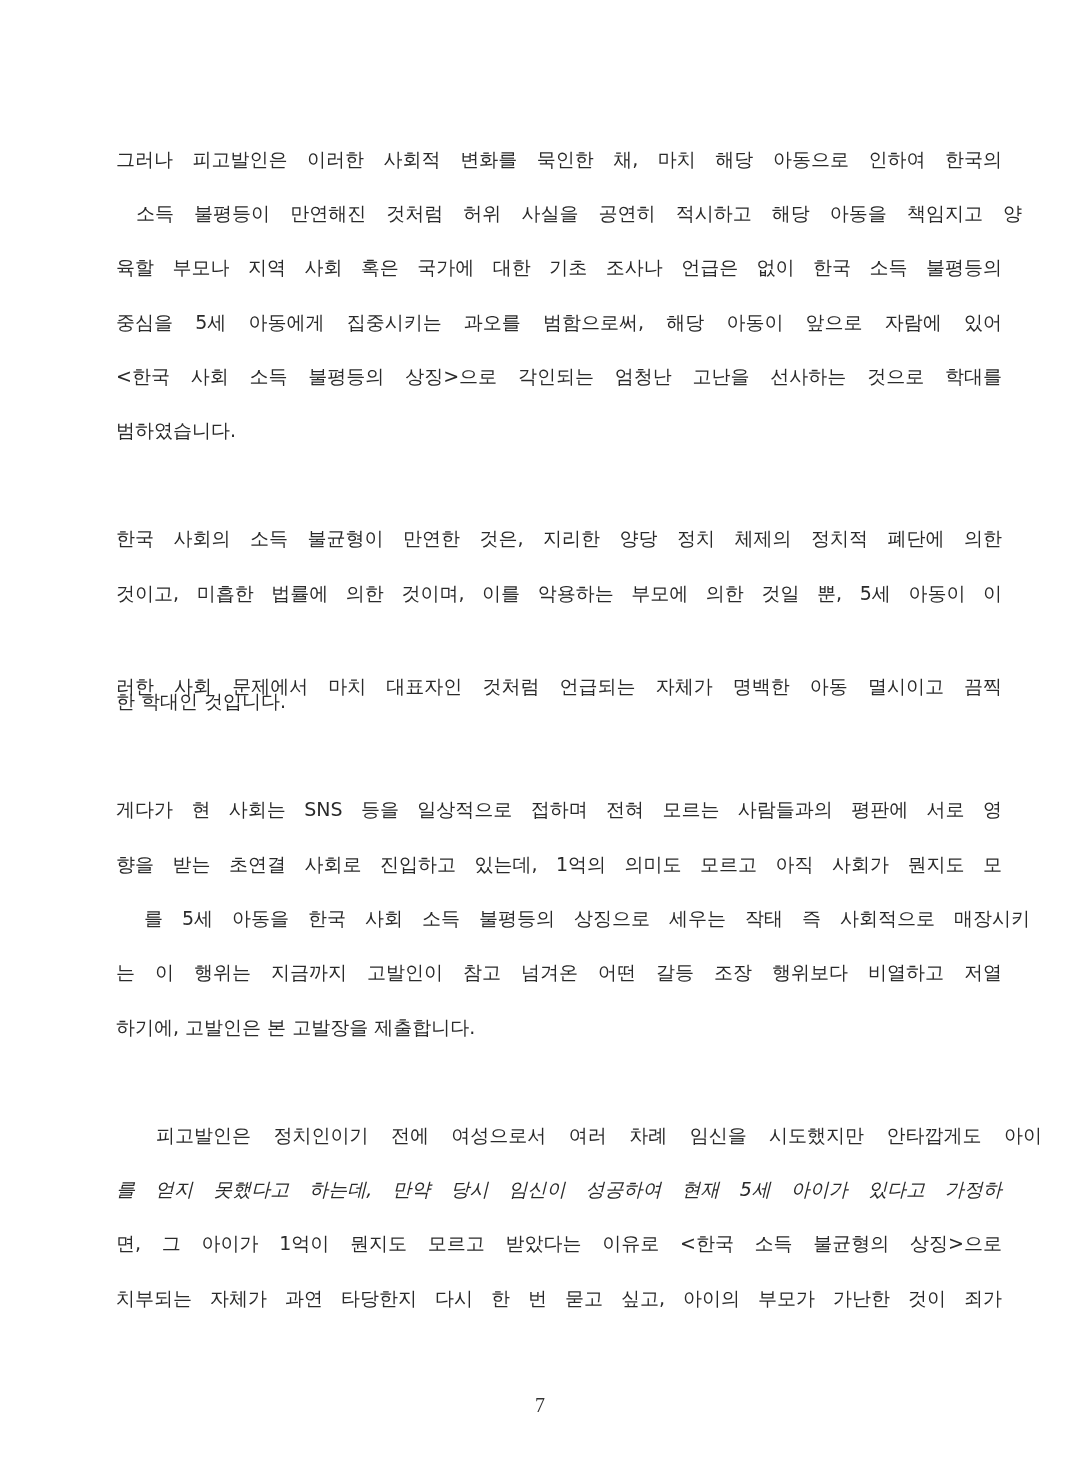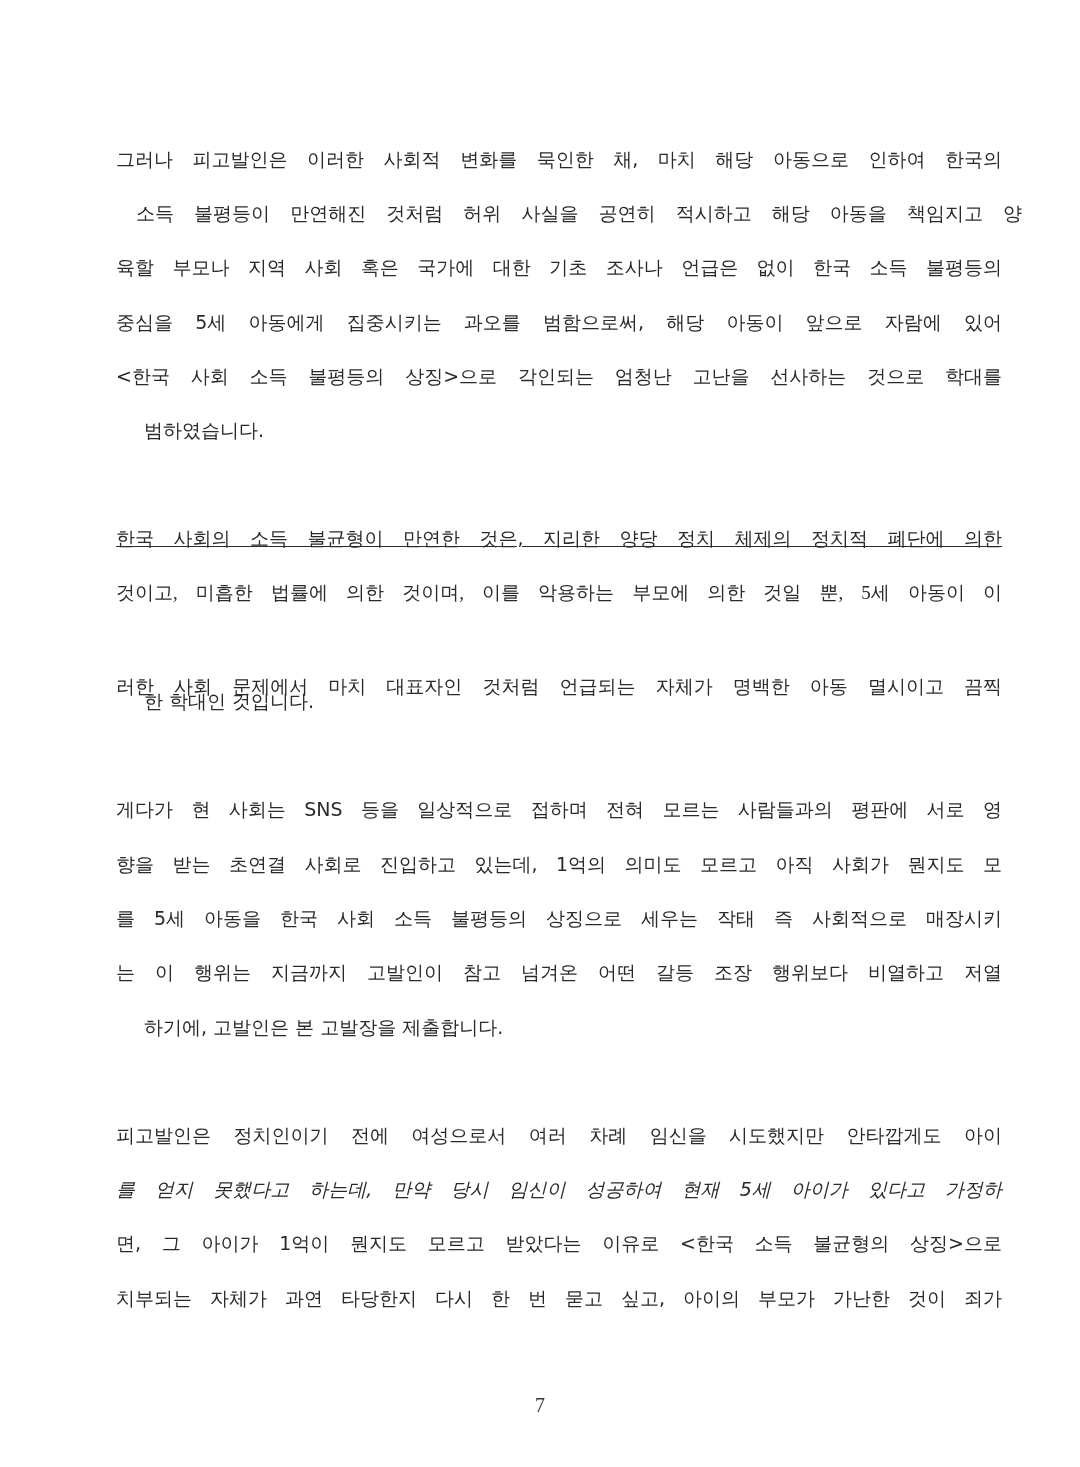--- a/index.html
+++ b/index.html
@@ -31,21 +31,20 @@
       line-height: 34px;
       white-space: nowrap;
       text-align: justify;
       text-align-last: justify;
       letter-spacing: 0px;
       transform-origin: left center;
     }
     .line.last {
       text-align-last: left;
       width: auto;
-      margin-left: 28px;
     }
     .page-number {
       position: absolute;
       left: 0;
       width: 1080px;
       top: 1394px;
       text-align: center;
       font-family: "Liberation Serif", "DejaVu Serif", serif;
       font-size: 20px;
       color: #333333;
@@ -59,35 +58,35 @@
   <div>
     <div class="line" style="top: 142px; width: 886px;">그러나 피고발인은 이러한 사회적 변화를 묵인한 채, 마치 해당 아동으로 인하여 한국의</div>
     <div class="line" style="top: 196px; width: 886px; margin-left: 20px;">소득 불평등이 만연해진 것처럼 허위 사실을 공연히 적시하고 해당 아동을 책임지고 양</div>
     <div class="line" style="top: 250px; width: 886px;">육할 부모나 지역 사회 혹은 국가에 대한 기초 조사나 언급은 없이 한국 소득 불평등의</div>
     <div class="line" style="top: 305px; width: 886px;">중심을 5세 아동에게 집중시키는 과오를 범함으로써, 해당 아동이 앞으로 자람에 있어</div>
     <div class="line" style="top: 359px; width: 886px;">&lt;한국 사회 소득 불평등의 상징&gt;으로 각인되는 엄청난 고난을 선사하는 것으로 학대를</div>
     <div class="line last" style="top:413px">범하였습니다.</div>
   </div>
 
   <div>
-    <div class="line" style="top: 521px; width: 886px; text-decoration: underline;">한국 사회의 소득 불균형이 만연한 것은, 지리한 양당 정치 체제의 정치적 폐단에 의한</div>
-    <div class="line" style="top: 576px; width: 886px; font-family: Liberation Serif, serif;">것이고, 미흡한 법률에 의한 것이며, 이를 악용하는 부모에 의한 것일 뿐, 5세 아동이 이</div>
+    <div class="line" style="top: 521px; width: 886px;">한국 사회의 소득 불균형이 만연한 것은, 지리한 양당 정치 체제의 정치적 폐단에 의한</div>
+    <div class="line" style="top: 576px; width: 886px;">것이고, 미흡한 법률에 의한 것이며, 이를 악용하는 부모에 의한 것일 뿐, 5세 아동이 이</div>
     <div class="line" style="top: 630px; width: 886px; margin-top: 39px;">러한 사회 문제에서 마치 대표자인 것처럼 언급되는 자체가 명백한 아동 멸시이고 끔찍</div>
     <div class="line last" style="top:684px">한 학대인 것입니다.</div>
   </div>
 
   <div>
     <div class="line" style="top: 792px; width: 886px;">게다가 현 사회는 SNS 등을 일상적으로 접하며 전혀 모르는 사람들과의 평판에 서로 영</div>
     <div class="line" style="top: 847px; width: 886px;">향을 받는 초연결 사회로 진입하고 있는데, 1억의 의미도 모르고 아직 사회가 뭔지도 모</div>
-    <div class="line" style="top: 901px; width: 886px;">를 5세 아동을 한국 사회 소득 불평등의 상징으로 세우는 작태 즉 사회적으로 매장시키</div>
+    <div class="line" style="top: 901px; width: 886px; margin-left: 28px;">를 5세 아동을 한국 사회 소득 불평등의 상징으로 세우는 작태 즉 사회적으로 매장시키</div>
     <div class="line" style="top: 955px; width: 886px;">는 이 행위는 지금까지 고발인이 참고 넘겨온 어떤 갈등 조장 행위보다 비열하고 저열</div>
     <div class="line last" style="top:1010px">하기에, 고발인은 본 고발장을 제출합니다.</div>
   </div>
 
   <div>
-    <div class="line" style="top: 1118px; width: 886px;">피고발인은 정치인이기 전에 여성으로서 여러 차례 임신을 시도했지만 안타깝게도 아이</div>
+    <div class="line" style="top: 1118px; width: 886px; margin-left: 40px;">피고발인은 정치인이기 전에 여성으로서 여러 차례 임신을 시도했지만 안타깝게도 아이</div>
     <div class="line" style="top: 1172px; width: 886px; font-style: italic;">를 얻지 못했다고 하는데, 만약 당시 임신이 성공하여 현재 5세 아이가 있다고 가정하</div>
     <div class="line" style="top: 1226px; width: 886px;">면, 그 아이가 1억이 뭔지도 모르고 받았다는 이유로 &lt;한국 소득 불균형의 상징&gt;으로</div>
     <div class="line" style="top: 1281px; width: 886px;">치부되는 자체가 과연 타당한지 다시 한 번 묻고 싶고, 아이의 부모가 가난한 것이 죄가</div>
   </div>
 
   <div class="page-number">7</div>
 </div>
 
 </body></html>

